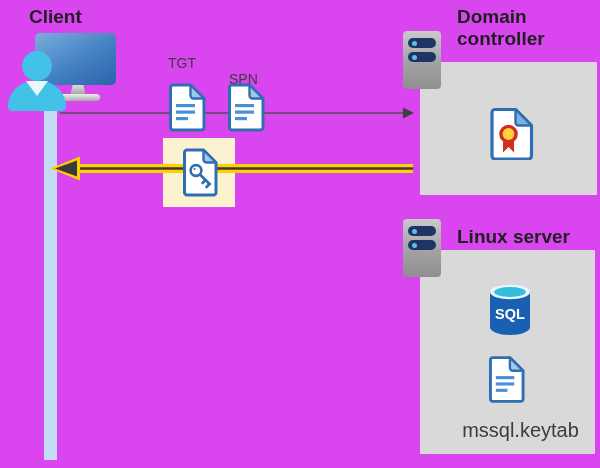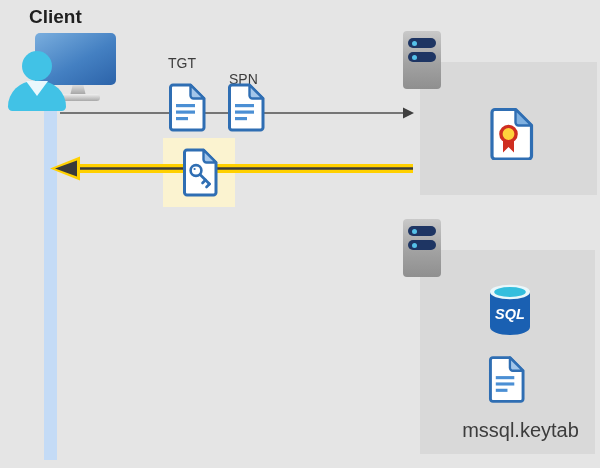--- a/index.html
+++ b/index.html
@@ -1,17 +1,17 @@
 <!DOCTYPE html>
 <html><head>
 <meta charset="utf-8">
 <style>
   html,body{margin:0;padding:0;background:#fff;}
   #canvas{
-    position:relative;width:600px;height:468px;background:#e5e5e5;overflow:hidden;
+    position:relative;width:600px;height:468px;background:#d946ef;overflow:hidden;
     font-family:"Liberation Sans","DejaVu Sans",sans-serif;
   }
   
   .panel{position:absolute;background:#d9d9d9;}
   .dc-panel{left:420px;top:62px;width:177px;height:133px;}
   .linux-panel{left:420px;top:250px;width:175px;height:204px;}
   
   .timeline{position:absolute;left:44px;top:96px;width:13px;height:364px;background:#c4dbf6;}
   
   .highlight{position:absolute;left:163px;top:138px;width:72px;height:69px;background:#fbf3d0;}
@@ -34,21 +34,21 @@
   .person-head{position:absolute;left:22px;top:51px;width:30px;height:30px;border-radius:50%;background:#41c2e6;}
   .person-body{position:absolute;left:8px;top:81px;width:58px;height:30px;background:#41c2e6;border-radius:29px 29px 5px 5px;}
   .person-collar{position:absolute;left:26px;top:81px;width:0;height:0;
     border-left:11px solid transparent;border-right:11px solid transparent;border-top:15px solid #e9f8fd;}
   
   .server{position:absolute;width:38px;height:58px;border-radius:4px;box-sizing:border-box;padding-top:7px;
     background:linear-gradient(180deg,#c9c9c9 0%,#a2a2a2 55%,#8f8f8f 100%);}
   .server-bar{width:28px;height:10px;border-radius:5px;background:#1e3563;margin:0 auto 4px auto;position:relative;}
   .server-dot{position:absolute;left:3.5px;top:2.5px;width:5.5px;height:5.5px;border-radius:50%;background:#55c1e9;}
   
-  .iconbox{position:absolute;font-style:italic;}
+  .iconbox{position:absolute;}
   .arrows{position:absolute;left:0;top:0;pointer-events:none;}
   svg{display:block;}
 </style>
 </head>
 <body>
 
 <div id="canvas">
 
   <div class="panel dc-panel"></div>
   <div class="panel linux-panel"></div>
@@ -118,38 +118,40 @@
   </div>
 
   <div class="server" style="left:403px;top:31px;">
     <div class="server-bar">
         <span class="server-dot"></span>
       </div>
     <div class="server-bar">
         <span class="server-dot"></span>
       </div>
   </div>
+  <div class="title dc-title">Domain controller</div>
 
   <div class="iconbox" style="left:489px;top:107px;">
     <svg width="45" height="53" viewBox="0 0 45 53">
       <path d="M6 2.5 H26.5 L42.5 18.5 V49 A3 3 0 0 1 39.5 52 H6 A3 3 0 0 1 3 49 V5.5 A3 3 0 0 1 6 2.5 Z" fill="#ffffff" stroke="#2f6eb3" stroke-width="3.2" stroke-linejoin="round"></path>
       <path d="M26.5 2.5 V15.5 A3 3 0 0 0 29.5 18.5 H42.5 Z" fill="#7fb0e0" stroke="#2f6eb3" stroke-width="2.4" stroke-linejoin="round"></path>
       <path d="M14 31.5 V45.5 L19.5 40 L25 45.5 V31.5 Z" fill="#cf2e20"></path>
       <circle cx="19.5" cy="27" r="7.6" fill="#ffd23c" stroke="#cf2e20" stroke-width="3.4"></circle>
     </svg>
   </div>
 
   <div class="server" style="left:403px;top:219px;">
     <div class="server-bar">
         <span class="server-dot"></span>
       </div>
     <div class="server-bar">
         <span class="server-dot"></span>
       </div>
   </div>
+  <div class="title linux-title">Linux server</div>
 
   <div class="iconbox" style="left:488px;top:283px;">
     <svg width="44" height="53" viewBox="0 0 44 53">
       <path d="M2 9 V44 C2 48.5 11 52 22 52 C33 52 42 48.5 42 44 V9 Z" fill="#1a60b2"></path>
       <ellipse cx="22" cy="9" rx="20" ry="7.3" fill="#e9f7fb"></ellipse>
       <ellipse cx="22" cy="9" rx="15.8" ry="5" fill="#33bedd"></ellipse>
       <text x="22" y="36" text-anchor="middle" font-family="Liberation Sans, DejaVu Sans, sans-serif" font-size="14.5" font-weight="bold" fill="#ffffff">SQL</text>
     </svg>
   </div>
 

